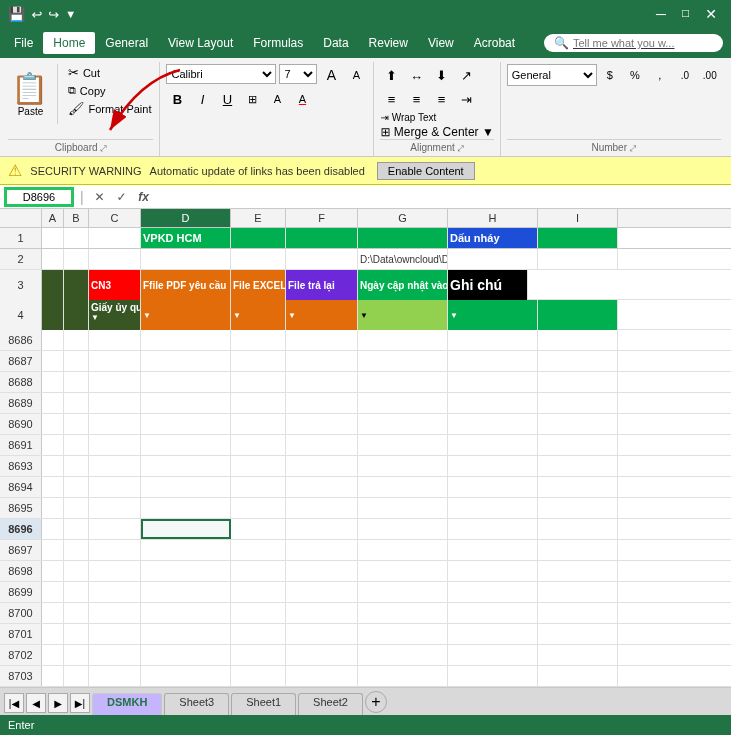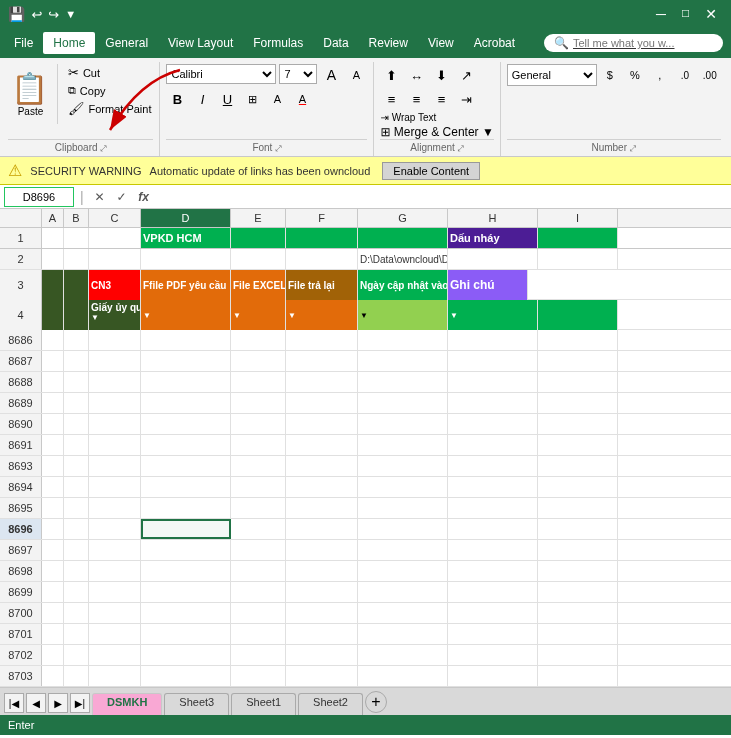--- a/index.html
+++ b/index.html
@@ -151,21 +151,21 @@
       align-items: center;
       height: 24px;
       border-bottom: 1px solid #c8c8c8;
       background: white;
       padding: 0 4px;
       gap: 4px;
     }
     .cell-ref {
       width: 70px;
       height: 20px;
-      border: 1px solid #22c55e;
+      border: 3px solid #22c55e;
       font-size: 11px;
       text-align: center;
       padding: 0 4px;
     }
     .formula-divider { color: #aaa; padding: 0 2px; font-size: 14px; }
     .formula-icons { display: flex; gap: 2px; }
     .formula-icon-btn {
       width: 20px; height: 20px; border: none; background: transparent; cursor: pointer;
       display: flex; align-items: center; justify-content: center; font-size: 12px; color: #555;
     }
@@ -264,21 +264,21 @@
       padding: 2px 14px;
       border: 1px solid #aaa;
       border-bottom: none;
       cursor: pointer;
       font-size: 11px;
       background: #d9d9d9;
       color: #333;
       border-radius: 3px 3px 0 0;
       margin-right: 2px;
     }
-    .sheet-tab.active { background: #f9a8d4; color: #217346; font-weight: bold; border-color: #c8c8c8; }
+    .sheet-tab.active { background: #c4b5fd; color: #217346; font-weight: bold; border-color: #c8c8c8; }
     .new-sheet-btn {
       width: 22px; height: 22px; border: 1px solid #aaa; background: #d9d9d9;
       cursor: pointer; display: flex; align-items: center; justify-content: center;
       font-size: 16px; border-radius: 50%; margin-bottom: 2px;
     }
 
     
     .status-bar {
       height: 20px;
       background: #217346;
@@ -390,21 +390,20 @@
         </div>
         <div class="font-row">
           <button class="icon-btn bold-btn">B</button>
           <button class="icon-btn italic-btn">I</button>
           <button class="icon-btn underline-btn">U</button>
           <button class="icon-btn" style="font-size:11px;">⊞</button>
           <button class="icon-btn" style="font-size:11px;">A</button>
           <button class="icon-btn" style="font-size:11px; text-decoration:underline; text-decoration-color:red;">A</button>
         </div>
       </div>
-      <div class="ribbon-group-label">Font <span style="font-size:8px;">⤢</span></div>
     </div>
 
     <div class="ribbon-group">
       <div class="ribbon-group-content" style="flex-direction:column; gap:2px;">
         <div class="font-row">
           <button class="icon-btn">⬆</button>
           <button class="icon-btn">↔</button>
           <button class="icon-btn">⬇</button>
           <button class="icon-btn">↗</button>
         </div>
@@ -437,21 +436,21 @@
           <button class="icon-btn" style="font-size:10px;">.00</button>
         </div>
       </div>
       <div class="ribbon-group-label">Number <span style="font-size:8px;">⤢</span></div>
     </div>
   </div>
 
   <div class="security-bar">
     <span class="security-icon">⚠</span>
     <span class="security-text">SECURITY WARNING</span>
-    <span class="security-detail">Automatic update of links has been owncloud</span>
+    <span class="security-detail">Automatic update of links has been disabled</span>
     <button class="enable-btn">Enable Content</button>
   </div>
 
   <div class="formula-bar">
     <input class="cell-ref" type="text" value="D8696" style="">
     <span class="formula-divider">|</span>
     <div class="formula-icons">
       <button class="formula-icon-btn">✕</button>
       <button class="formula-icon-btn">✓</button>
       <button class="formula-icon-btn" style="font-style:italic; font-weight:bold; font-size:12px;">fx</button>
@@ -476,21 +475,21 @@
 
     <div class="grid-row header-row-1" style="border-bottom:1px solid #c8c8c8;">
       <div class="row-num" style="background:#f3f3f3; font-weight:normal;">1</div>
       <div class="cell col-a"></div>
       <div class="cell col-b"></div>
       <div class="cell col-c"></div>
       <div class="cell col-d bg-green" style="font-weight:bold; font-size:11px; color:white;">VPKD HCM</div>
       <div class="cell col-e bg-green"></div>
       <div class="cell col-f bg-green"></div>
       <div class="cell col-g bg-green"></div>
-      <div class="cell col-h" style="background:#4c1d95; color:white; font-weight:bold;">Dấu nháy</div>
+      <div class="cell col-h" style="background:#1d4ed8; color:white; font-weight:bold;">Dấu nháy</div>
       <div class="cell col-i bg-green"></div>
     </div>
 
     <div class="grid-row header-row-2">
       <div class="row-num">2</div>
       <div class="cell col-a"></div>
       <div class="cell col-b"></div>
       <div class="cell col-c"></div>
       <div class="cell col-d"></div>
       <div class="cell col-e"></div>
@@ -500,23 +499,23 @@
       <div class="cell col-i"></div>
     </div>
 
     <div class="grid-row" style="height:30px;">
       <div class="row-num" style="height:30px;">3</div>
       <div class="cell col-a" style="height:30px; background:#375623; color:white;"></div>
       <div class="cell col-b" style="height:30px; background:#375623; color:white;"></div>
       <div class="cell col-c" style="height:30px; background:#ff0000; color:white; font-weight:bold; font-size:10px;">CN3</div>
       <div class="cell col-d" style="height:30px; background:#e26b0a; color:white; font-size:10px; font-weight:bold;">Ffile PDF yêu cầu</div>
       <div class="cell col-e" style="height:30px; background:#e26b0a; color:white; font-size:10px; font-weight:bold;">File EXCEL</div>
-      <div class="cell col-f" style="height:30px; background:#a16207; color:white; font-size:10px; font-weight:bold;">File trả lại</div>
+      <div class="cell col-f" style="height:30px; background:#6d28d9; color:white; font-size:10px; font-weight:bold;">File trả lại</div>
       <div class="cell col-h" style="height:30px; background:#00b050; color:white; font-size:10px; font-weight:bold;">Ngày cập nhật vào drones</div>
-      <div class="cell col-i" style="height:30px; background:#8b5cf6; color:white; font-size:12px; font-weight:bold;">Ghi chú</div>
+      <div class="cell col-i" style="height:30px; background:#000000; color:white; font-size:14px; font-weight:bold;">Ghi chú</div>
     </div>
 
     <div class="grid-row" style="height:30px;">
       <div class="row-num" style="height:30px;">4</div>
       <div class="cell col-a" style="height:30px; background:#375623;"></div>
       <div class="cell col-b" style="height:30px; background:#375623;"></div>
       <div class="cell col-c" style="height:30px; background:#375623; color:white; font-size:10px; font-weight:bold; align-items:flex-start; padding-top:2px;">
         <div style="display:flex; flex-direction:column; width:100%;">
           <span>Giấy ủy quyền</span>
           <span style="margin-top:auto; font-size:8px;">▼</span>

